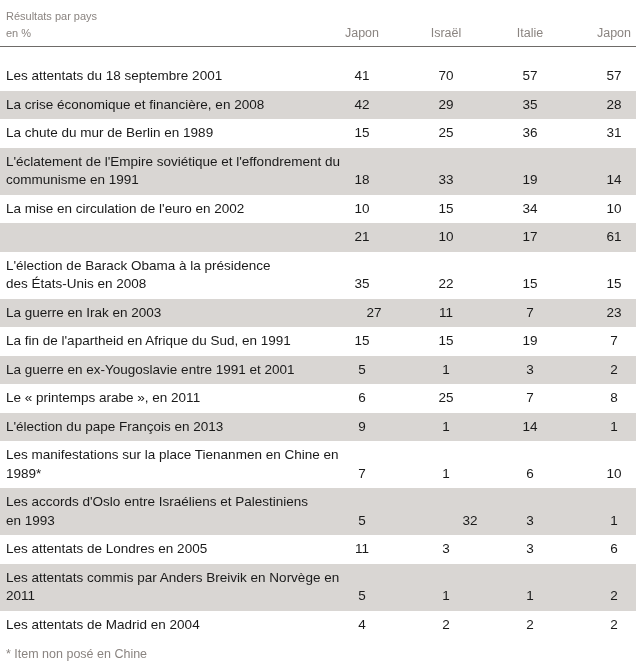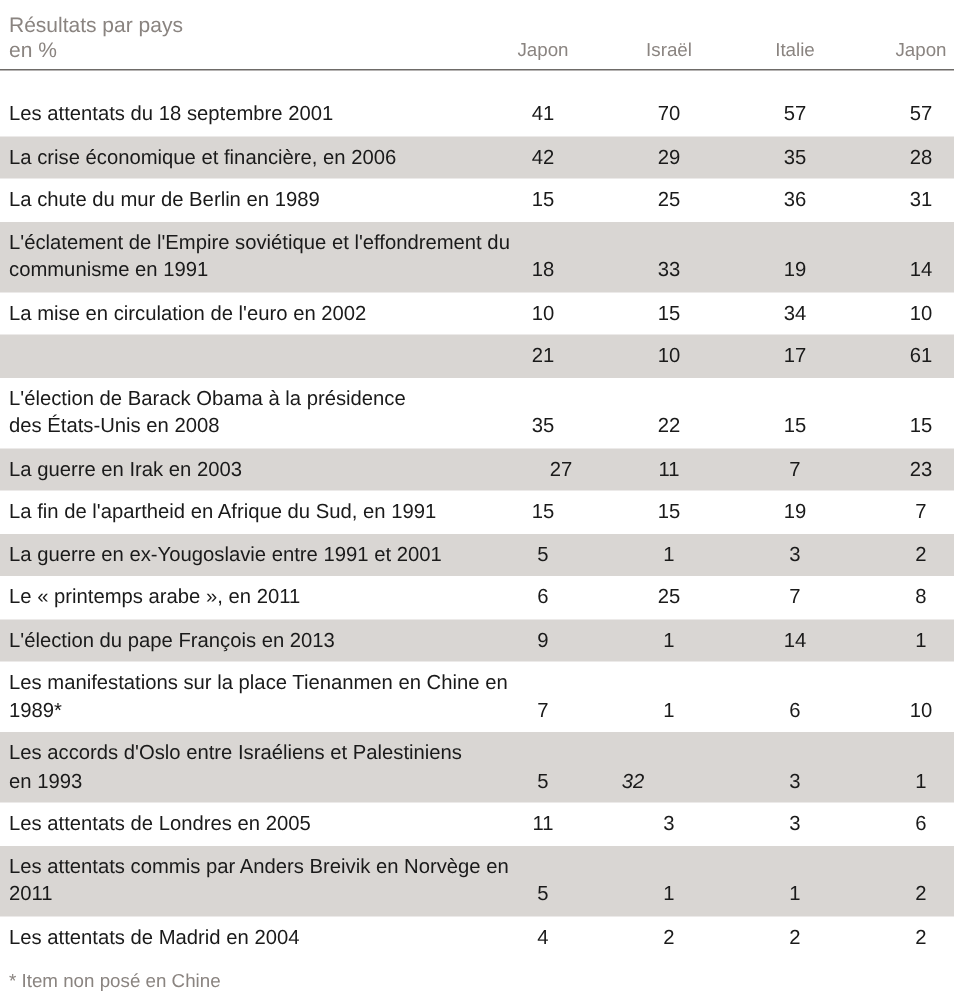--- a/index.html
+++ b/index.html
@@ -21,21 +21,21 @@
     display: flex;
     align-items: flex-end;
     border-bottom: 1px solid var(--rule);
     padding: 8px 0 4px 0;
   }
   .title-cell {
     width: 320px;
     box-sizing: border-box;
     padding-left: 6px;
     color: var(--muted);
-    font-size: 14px;
+    font-size: 11px;
     line-height: 17px;
   }
   .col-h {
     width: 84px;
     text-align: center;
     color: var(--muted);
     font-size: 12.5px;
     line-height: 17px;
   }
 
@@ -89,21 +89,21 @@
 
   <div class="tbody" id="tbody">
       <div class="row">
         <div class="row-label">Les attentats du 18 septembre 2001</div>
         <div class="cell-value" style="left: 320px;">41</div>
         <div class="cell-value" style="left: 404px;">70</div>
         <div class="cell-value" style="left: 488px;">57</div>
         <div class="cell-value" style="left: 572px;">57</div>
       </div>
       <div class="row shaded">
-        <div class="row-label">La crise économique et financière, en 2006</div>
+        <div class="row-label">La crise économique et financière, en 2008</div>
         <div class="cell-value" style="left: 320px;">42</div>
         <div class="cell-value" style="left: 404px;">29</div>
         <div class="cell-value" style="left: 488px;">35</div>
         <div class="cell-value" style="left: 572px;">28</div>
       </div>
       <div class="row">
         <div class="row-label">La chute du mur de Berlin en 1989</div>
         <div class="cell-value" style="left: 320px;">15</div>
         <div class="cell-value" style="left: 404px;">25</div>
         <div class="cell-value" style="left: 488px;">36</div>
@@ -178,21 +178,21 @@
 1989*</div>
         <div class="cell-value" style="left: 320px;">7</div>
         <div class="cell-value" style="left: 404px;">1</div>
         <div class="cell-value" style="left: 488px;">6</div>
         <div class="cell-value" style="left: 572px;">10</div>
       </div>
       <div class="row shaded">
         <div class="row-label">Les accords d'Oslo entre Israéliens et Palestiniens
 en 1993</div>
         <div class="cell-value" style="left: 320px;">5</div>
-        <div class="cell-value" style="left: 380px; font-style: italic;">32</div>
+        <div class="cell-value" style="left: 428px;">32</div>
         <div class="cell-value" style="left: 488px;">3</div>
         <div class="cell-value" style="left: 572px;">1</div>
       </div>
       <div class="row">
         <div class="row-label">Les attentats de Londres en 2005</div>
         <div class="cell-value" style="left: 320px;">11</div>
         <div class="cell-value" style="left: 404px;">3</div>
         <div class="cell-value" style="left: 488px;">3</div>
         <div class="cell-value" style="left: 572px;">6</div>
       </div>

